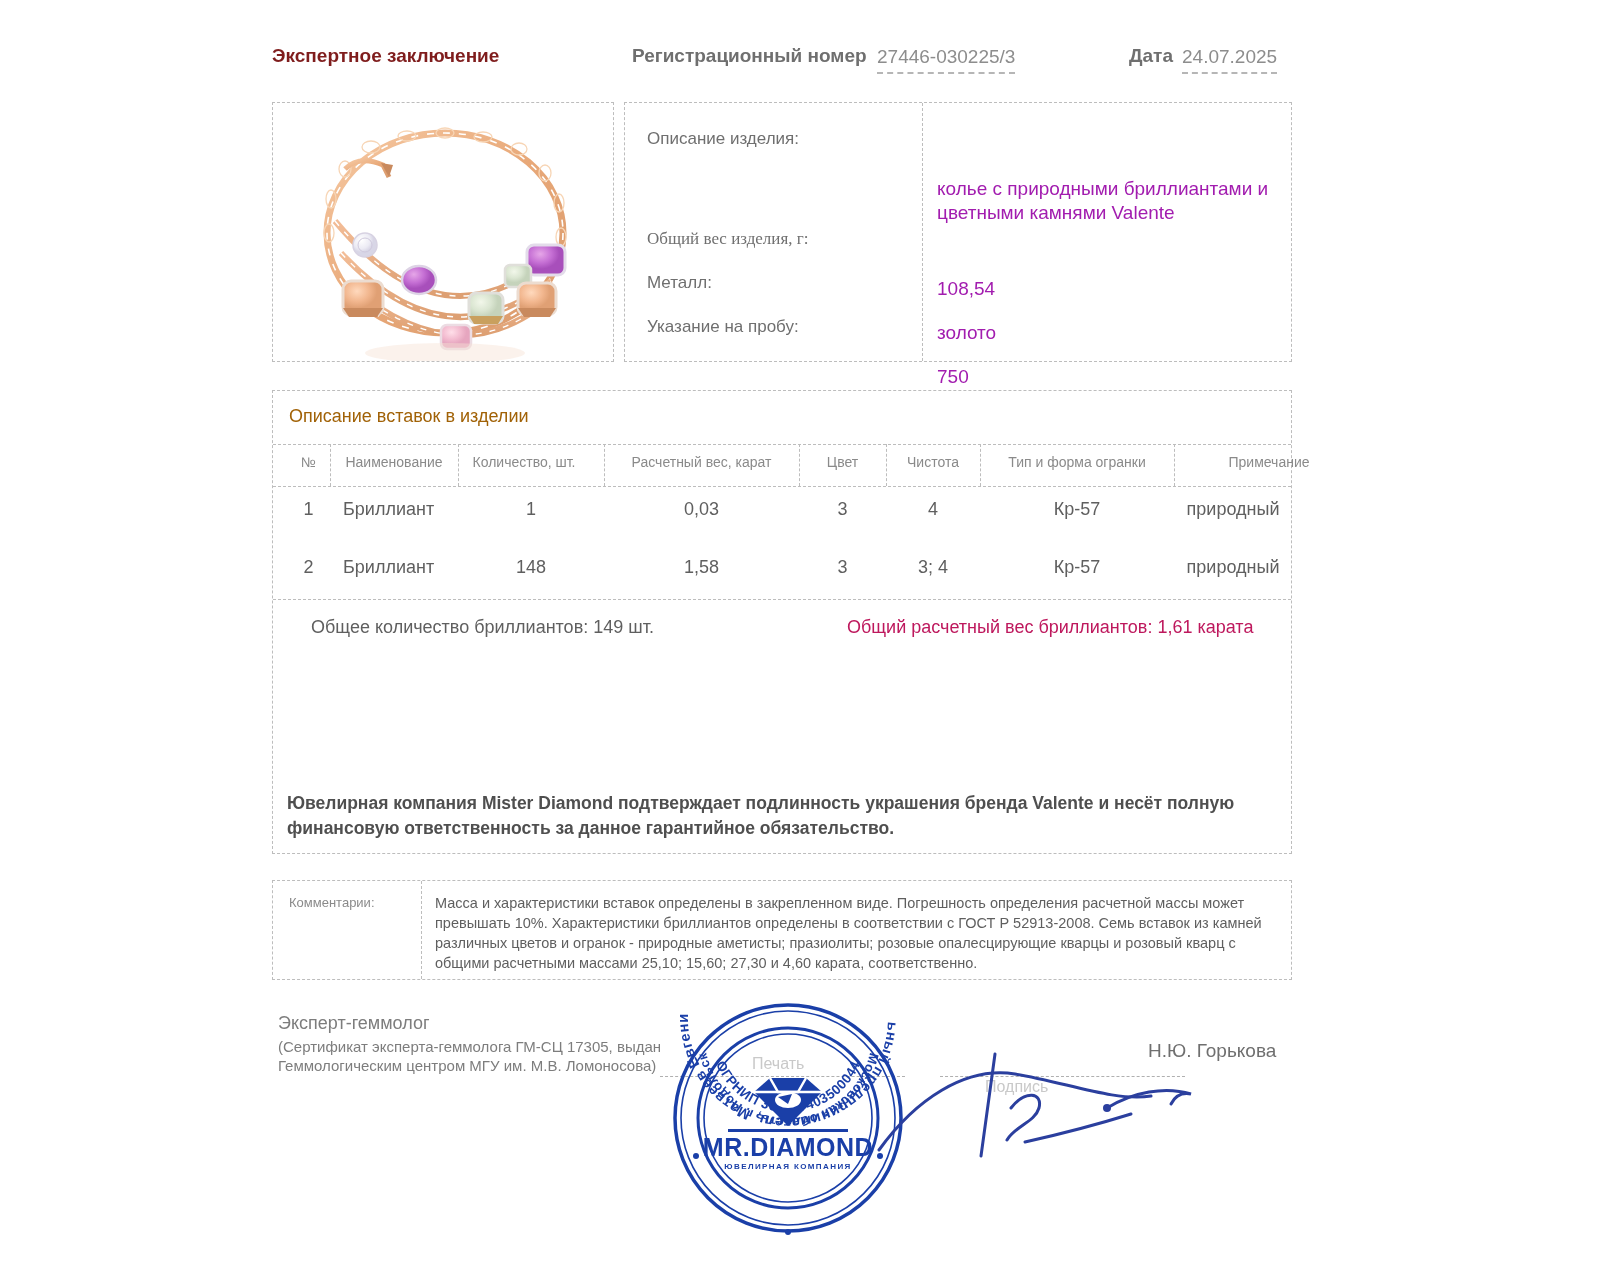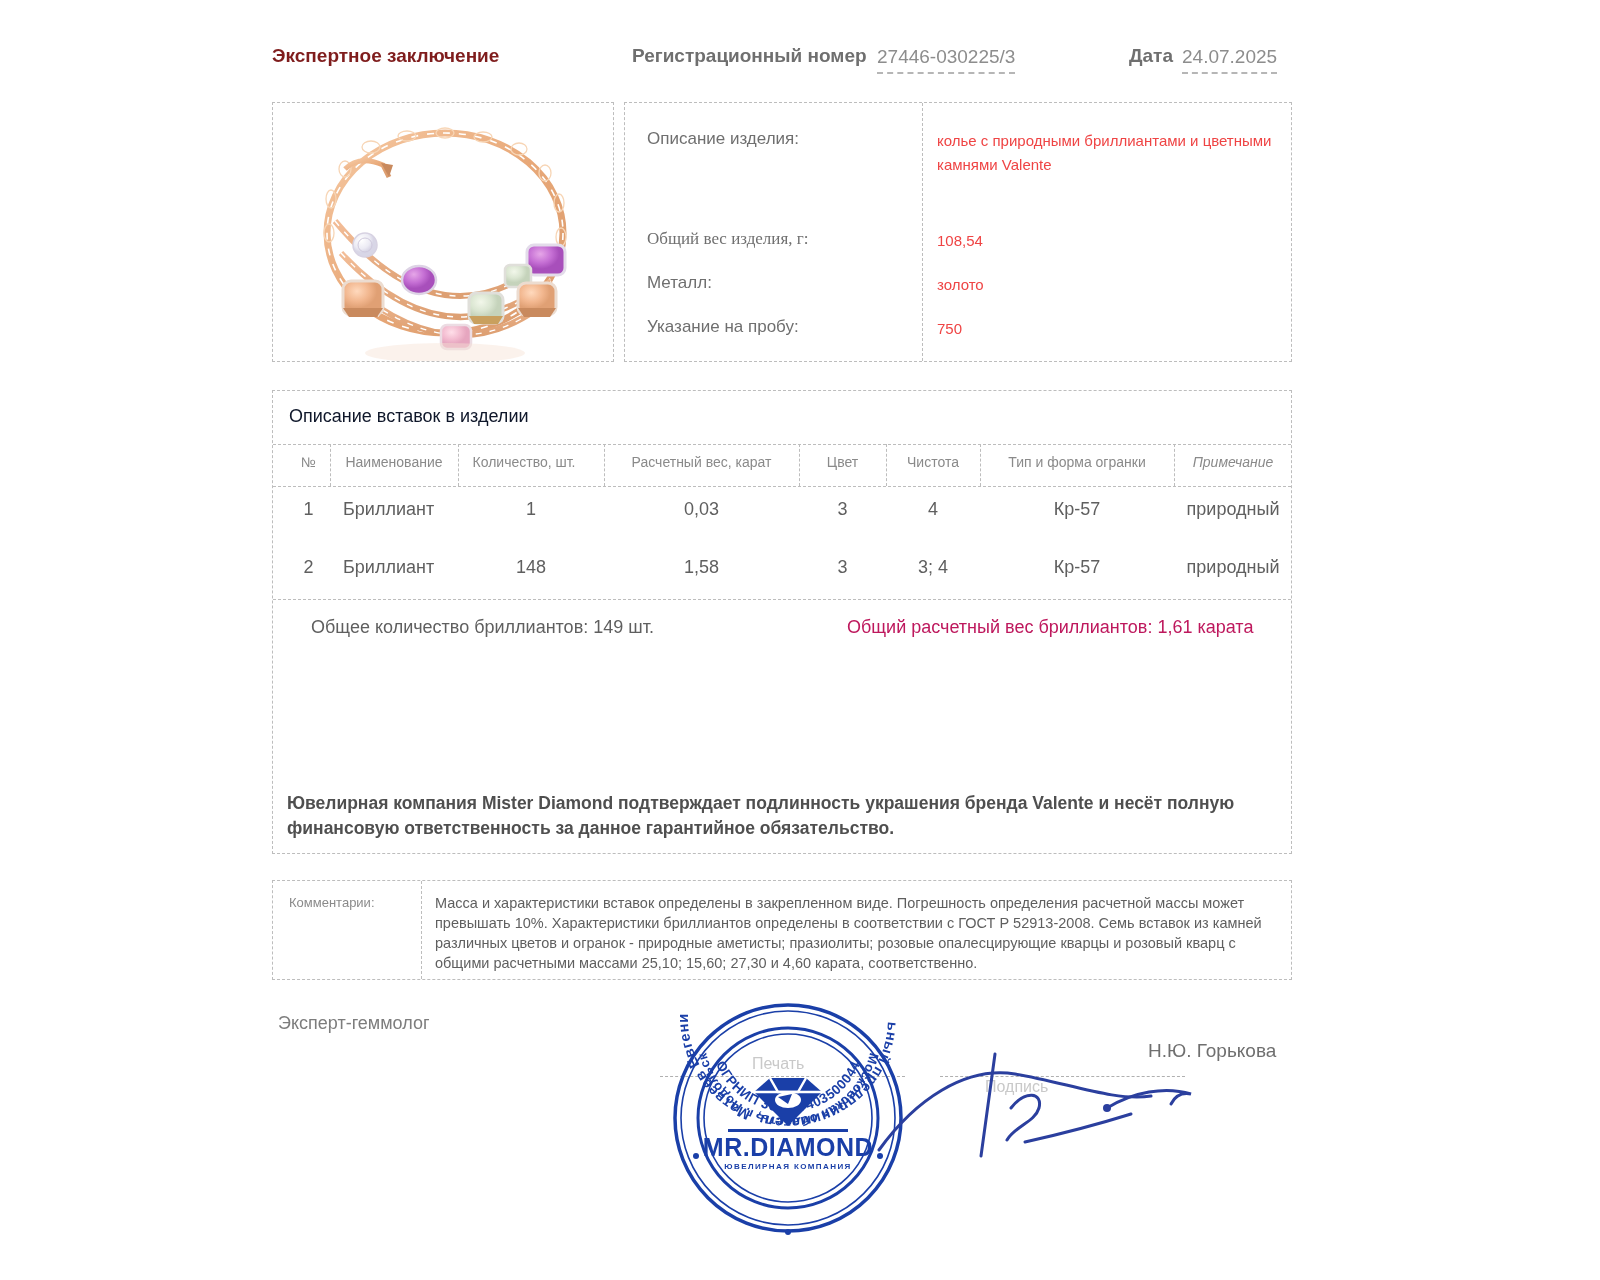--- a/index.html
+++ b/index.html
@@ -102,23 +102,24 @@
     border-left: 1px dashed #bdbdbd;
   }
   .desc-label {
     position: absolute;
     font-size: 17px;
     color: #6f6f6f;
     white-space: nowrap;
   }
   .desc-value {
     position: absolute;
-    font-size: 15px;
-    color: #ef4444;
+    font-size: 19px;
+    color: #a21caf;
     line-height: 24px;
+    margin-top: 48px;
   }
   .dl1 { left: 22px; top: 26px; }
   .dv1 { left: 312px; top: 26px; width: 340px; }
   .dl2 { left: 22px; top: 126px; font-family: Liberation Serif, serif; }
   .dv2 { left: 312px; top: 126px; }
   .dl3 { left: 22px; top: 170px; }
   .dv3 { left: 312px; top: 170px; }
   .dl4 { left: 22px; top: 214px; }
   .dv4 { left: 312px; top: 214px; }
 
@@ -138,21 +139,21 @@
     width: 1020px;
     height: 464px;
     border: 1px dashed #bdbdbd;
     box-sizing: border-box;
   }
   .inserts-title {
     position: absolute;
     left: 16px;
     top: 15px;
     font-size: 18px;
-    color: #0f172a;
+    color: #a16207;
   }
   .hline {
     position: absolute;
     left: 0; right: 0;
     border-top: 1px dashed #bdbdbd;
     height: 0;
   }
   .vline {
     position: absolute;
     border-left: 1px dashed #bdbdbd;
@@ -451,21 +452,21 @@
     <div class="vline" style="left:707px; top:53px;  height:42px;"></div>
     <div class="vline" style="left:901px; top:53px;  height:42px;"></div>
 
     <div class="th" style="left:14px;  width:43px;">№</div>
     <div class="th" style="left:57px;  width:128px;">Наименование</div>
     <div class="th" style="left:178px; width:146px;">Количество, шт.</div>
     <div class="th" style="left:331px; width:195px;">Расчетный вес, карат</div>
     <div class="th" style="left:526px; width:87px;">Цвет</div>
     <div class="th" style="left:613px; width:94px;">Чистота</div>
     <div class="th" style="left:707px; width:194px;">Тип и форма огранки</div>
-    <div class="th" style="left:901px; width:118px;font-style:italic;">Примечание</div>
+    <div class="th" style="left:937px; width:118px;">Примечание</div>
 
     <div class="td row1" style="left:14px;  width:43px;  text-align:center;">1</div>
     <div class="td row1" style="left:70px;  text-align:left;">Бриллиант</div>
     <div class="td row1" style="left:185px; width:146px; text-align:center;">1</div>
     <div class="td row1" style="left:331px; width:195px; text-align:center;">0,03</div>
     <div class="td row1" style="left:526px; width:87px;  text-align:center;">3</div>
     <div class="td row1" style="left:613px; width:94px;  text-align:center;">4</div>
     <div class="td row1" style="left:707px; width:194px; text-align:center;">Кр-57</div>
     <div class="td row1" style="left:901px; width:118px; text-align:center;">природный</div>
 
@@ -484,20 +485,21 @@
     <div class="guarantee">Ювелирная компания Mister Diamond подтверждает подлинность украшения бренда Valente и несёт полную финансовую ответственность за данное гарантийное обязательство.</div>
   </div>
 
   <div class="comments-box">
     <div class="comments-divider"></div>
     <div class="comments-label">Комментарии:</div>
     <div class="comments-text">Масса и характеристики вставок определены в закрепленном виде. Погрешность определения расчетной массы может превышать 10%. Характеристики бриллиантов определены в соответствии с ГОСТ Р 52913-2008. Семь вставок из камней различных цветов и огранок - природные аметисты; празиолиты; розовые опалесцирующие кварцы и розовый кварц с общими расчетными массами 25,10; 15,60; 27,30 и 4,60 карата, соответственно.</div>
   </div>
 
   <div class="expert-title">Эксперт-геммолог</div>
+  <div class="expert-sub">(Сертификат эксперта-геммолога ГМ-СЦ 17305, выдан Геммологическим центром МГУ им. М.В. Ломоносова)</div>
 
   <div class="stamp-line"></div>
   <div class="sign-line"></div>
   <div class="stamp-label">Печать</div>
   <div class="sign-label">Подпись</div>
   <div class="expert-name">Н.Ю. Горькова</div>
 
   <svg class="seal" viewBox="0 0 244 244">
     <defs>
       <path id="arcOuter" d="M 122 222 m -100 0 a 100 100 0 1 1 200 0" transform="rotate(180 122 122)"></path>

